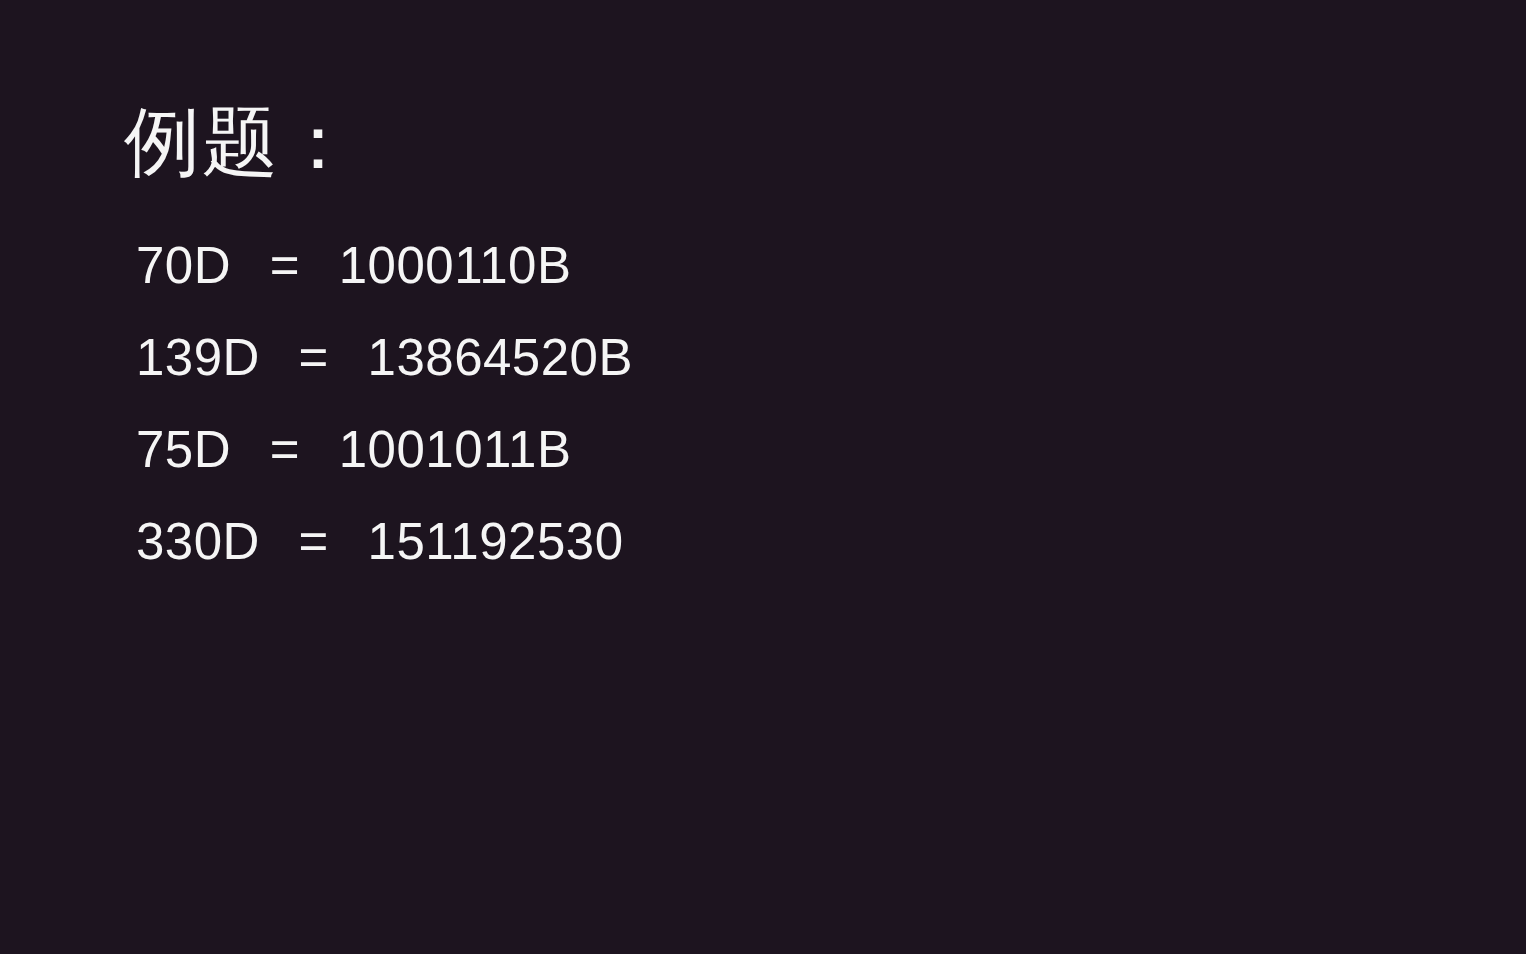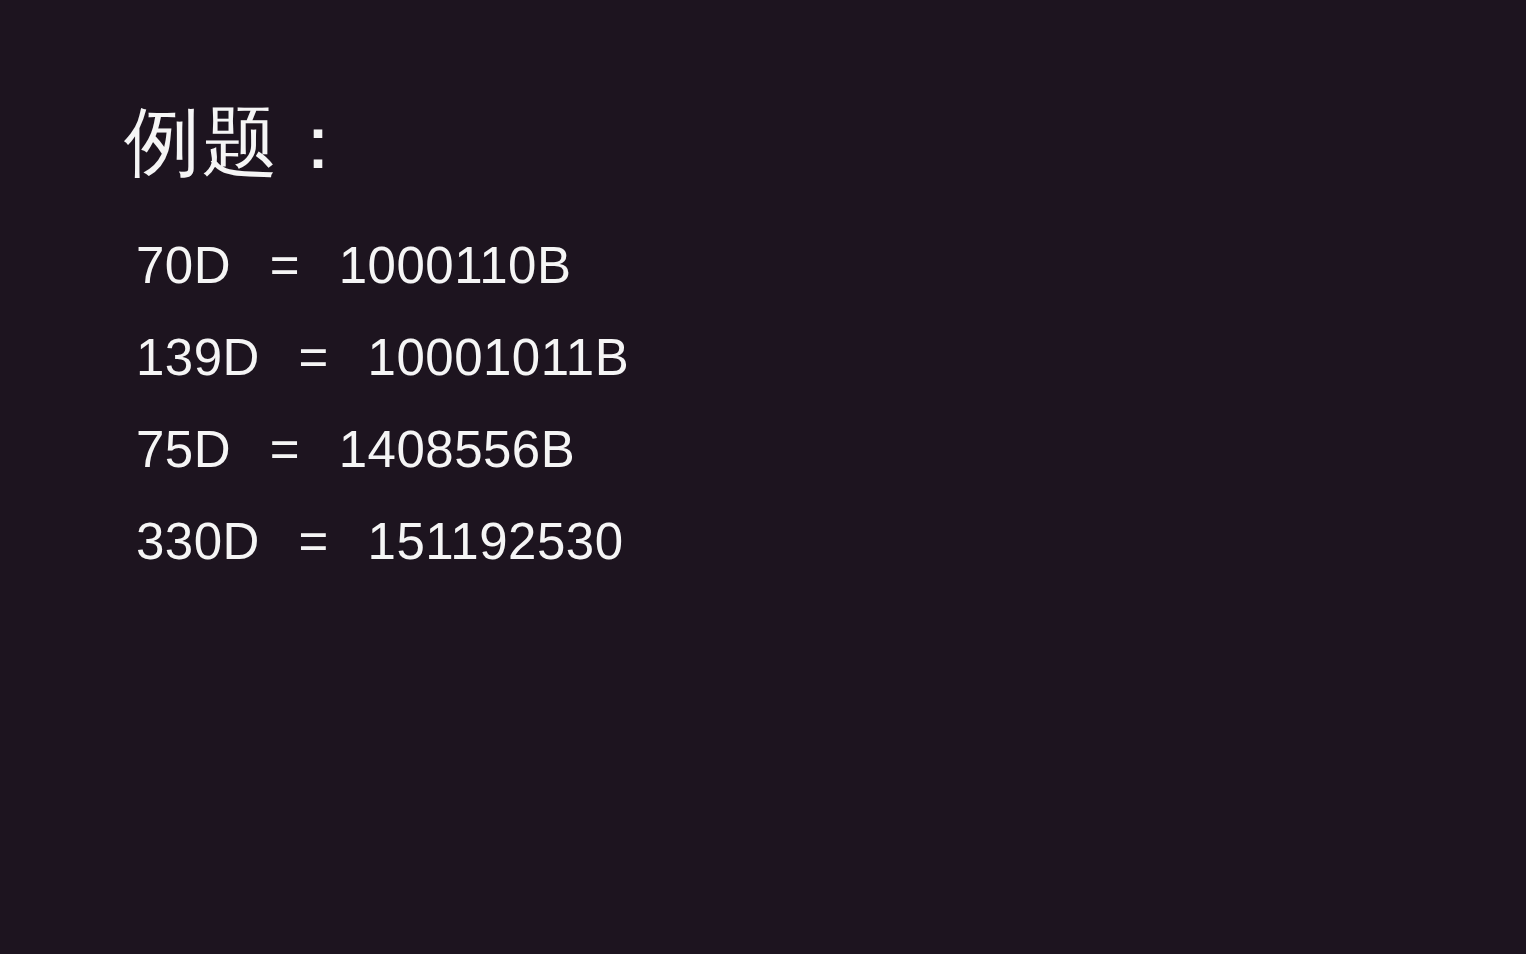--- a/index.html
+++ b/index.html
@@ -38,26 +38,26 @@
 
 <div class="example-line">
   <span>70D</span>
   <span> = </span>
   <span>1000110B</span>
 </div>
 
 <div class="example-line">
   <span>139D</span>
   <span> = </span>
-  <span>10001011B</span>
+  <span>13864520B</span>
 </div>
 
 <div class="example-line">
   <span>75D</span>
   <span> = </span>
-  <span>1408556B</span>
+  <span>1001011B</span>
 </div>
 
 <div class="example-line">
   <span>330D</span>
   <span> = </span>
   <span>151192530</span>
 </div>
 
 </body></html>

